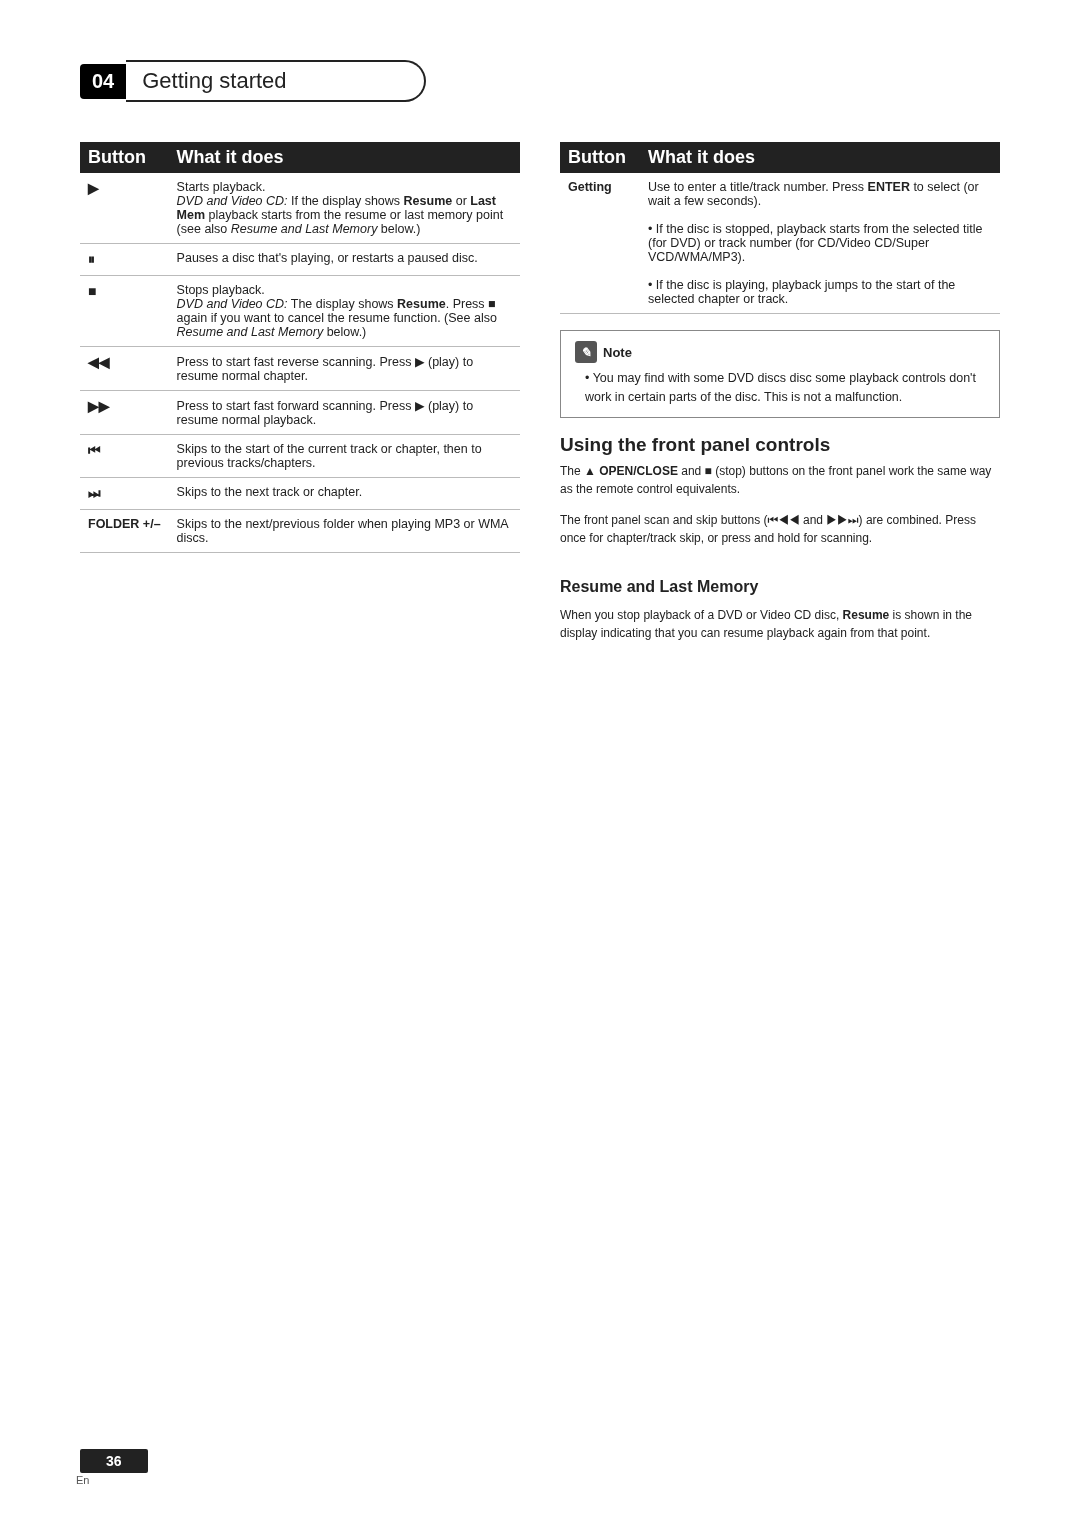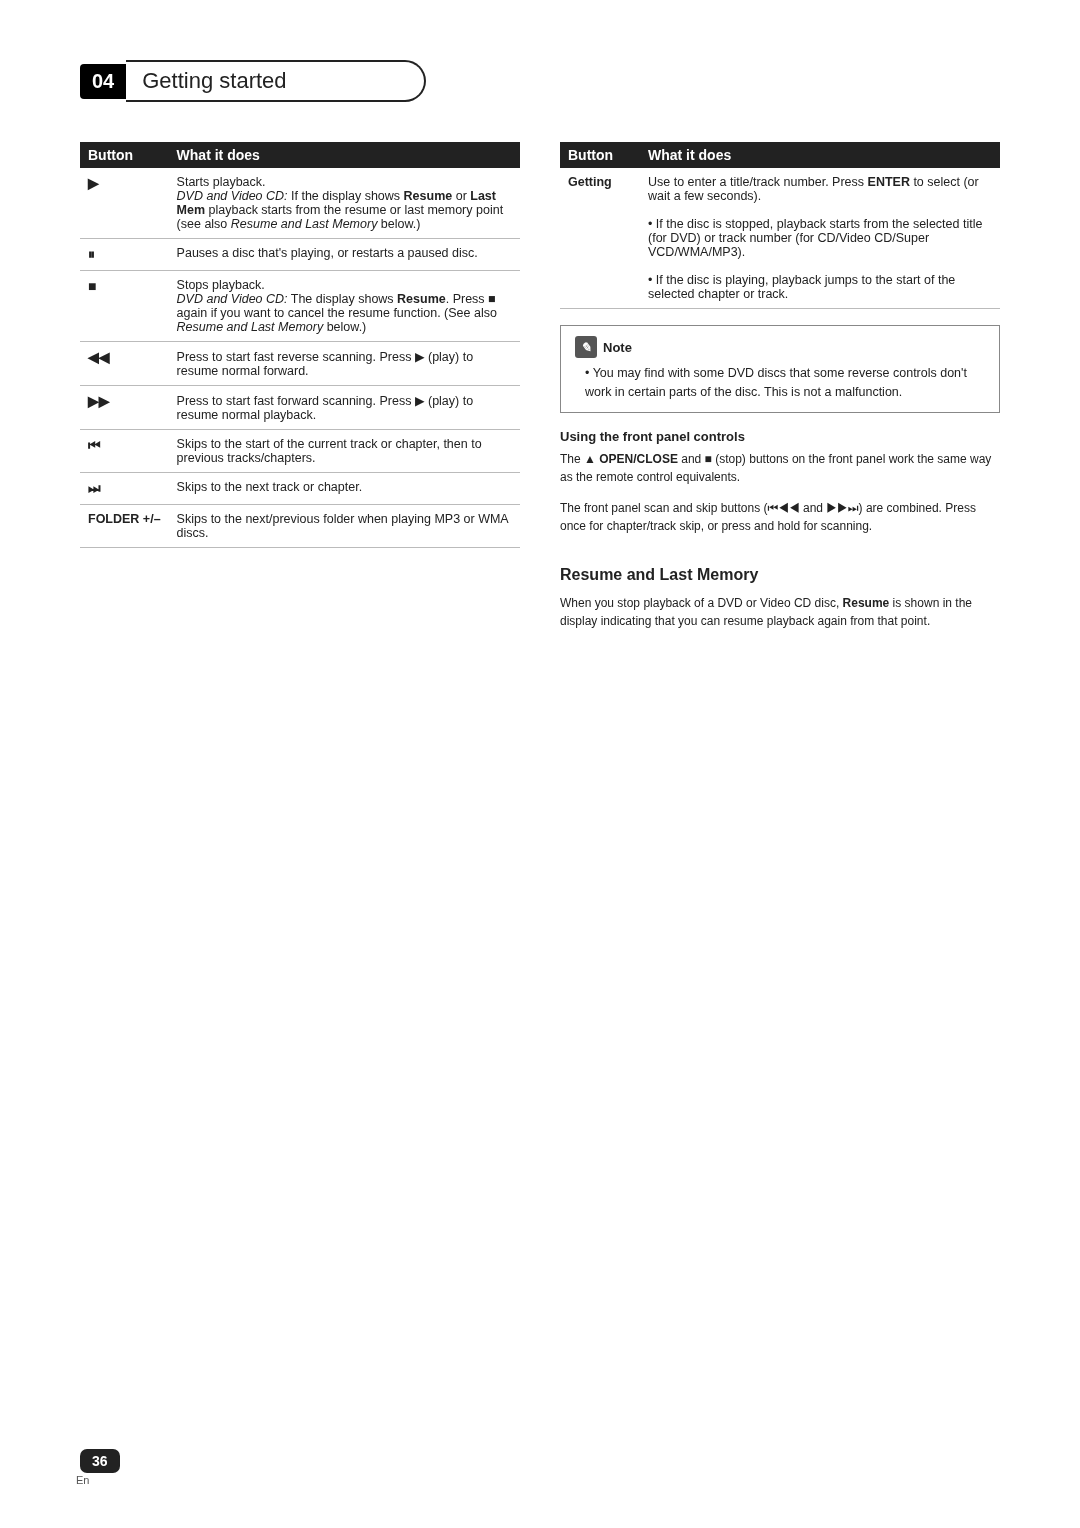--- a/index.html
+++ b/index.html
@@ -61,21 +61,21 @@
       width: 100%;
       border-collapse: collapse;
       font-size: 12.5px;
     }
     thead tr th {
       background: #222;
       color: #fff;
       text-align: left;
       padding: 5px 8px;
       font-weight: bold;
-      font-size: 14px;
+      font-size: 18px;
     }
     tbody tr td {
       border-bottom: 1px solid #bbb;
       padding: 7px 8px;
       vertical-align: top;
     }
     tbody tr td:first-child {
       font-weight: bold;
       white-space: nowrap;
       width: 80px;
@@ -117,21 +117,21 @@
       list-style: none;
       padding-left: 10px;
     }
     .note-text li::before {
       content: "• ";
     }
 
     
     .section-title {
       font-weight: bold;
-      font-size: 13px;
+      font-size: 19px;
       margin-bottom: 6px;
       margin-top: 0;
     }
     .section-para {
       font-size: 12px;
       line-height: 1.55;
       margin-bottom: 12px;
     }
 
     
@@ -144,24 +144,24 @@
       margin-bottom: 10px;
     }
 
     
     .page-number-box {
       position: absolute;
       bottom: 55px;
       left: 80px;
       background: #222;
       color: #fff;
-      padding: 4px 12px;
+      padding: 4px 26px;
       font-size: 14px;
       font-weight: bold;
-      border-radius: 7px;
+      border-radius: 2px;
     }
     .page-lang {
       position: absolute;
       bottom: 42px;
       left: 76px;
       font-size: 11px;
       color: #555;
     }
 
     
@@ -211,21 +211,21 @@
             <td>
               Stops playback.<br>
               <span class="italic">DVD and Video CD:</span> The display shows <span class="bold">Resume</span>. Press ■ again
               if you want to cancel the resume function. (See also <span class="italic">Resume and
               Last Memory</span> below.)
             </td>
           </tr>
 
           <tr>
             <td><span class="sym">◀◀</span></td>
-            <td>Press to start fast reverse scanning. Press ▶ (play) to resume normal forward.</td>
+            <td>Press to start fast reverse scanning. Press ▶ (play) to resume normal chapter.</td>
           </tr>
 
           <tr>
             <td><span class="sym">▶▶</span></td>
             <td>Press to start fast forward scanning. Press ▶ (play) to resume normal playback.</td>
           </tr>
 
           <tr>
             <td><span class="sym">⏮</span></td>
             <td>Skips to the start of the current track or chapter, then to previous tracks/chapters.</td>
@@ -264,21 +264,21 @@
           </tr>
         </tbody>
       </table>
 
       <div class="note-box">
         <div class="note-header">
           <span class="note-icon">✎</span>
           <span>Note</span>
         </div>
         <ul class="note-text">
-          <li>You may find with some DVD discs that some reverse controls don't work in certain parts of the disc. This is not a malfunction.</li>
+          <li>You may find with some DVD discs disc some playback controls don't work in certain parts of the disc. This is not a malfunction.</li>
         </ul>
       </div>
 
       <div>
         <p class="section-title">Using the front panel controls</p>
         <p class="section-para">
           The ▲ <span class="bold">OPEN/CLOSE</span> and ■ (stop) buttons on the front panel work the same way as the remote control equivalents.
         </p>
         <p class="section-para">
           The front panel scan and skip buttons (⏮◀◀ and ▶▶⏭) are combined. Press once for chapter/track skip, or press and hold for scanning.

